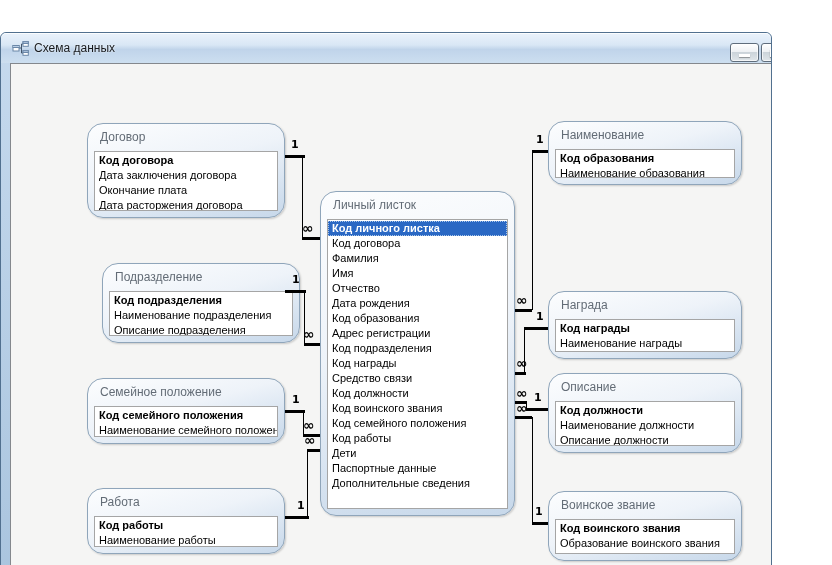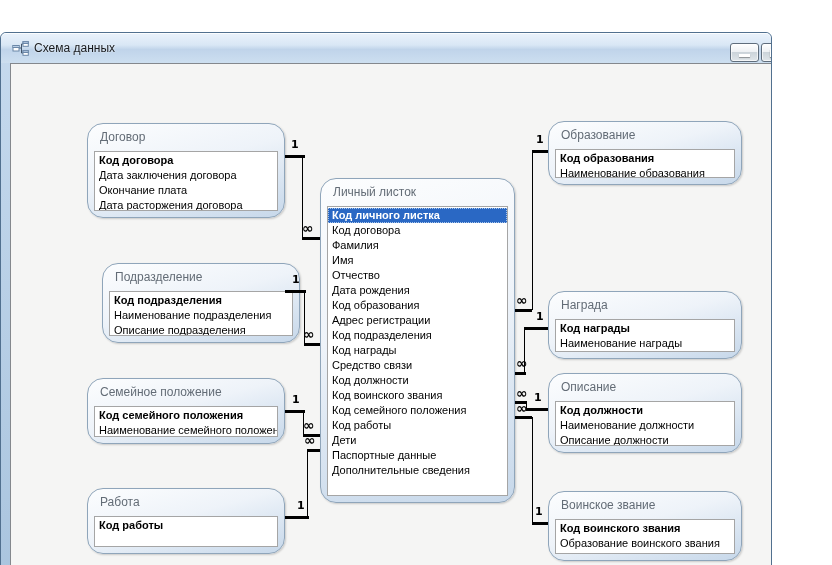--- a/index.html
+++ b/index.html
@@ -132,23 +132,24 @@
         <div class="ttitle">Семейное положение</div>
         <ul class="tfields">
             <li class="pk">Код семейного положения</li>
             <li>Наименование семейного положения</li>
           </ul>
       </div>
       <div class="tbox" style="left:76px;top:424px;width:198px;height:66px">
         <div class="ttitle">Работа</div>
         <ul class="tfields">
             <li class="pk">Код работы</li>
-          </ul>
-      </div>
-      <div class="tbox" style="left:309px;top:114px;width:195px;height:325px">
+            <li>Наименование работы</li>
+          </ul>
+      </div>
+      <div class="tbox" style="left:309px;top:127px;width:195px;height:325px">
         <div class="ttitle">Личный листок</div>
         <ul class="tfields">
             <li class="pk selected">Код личного листка</li>
             <li>Код договора</li>
             <li>Фамилия</li>
             <li>Имя</li>
             <li>Отчество</li>
             <li>Дата рождения</li>
             <li>Код образования</li>
             <li>Адрес регистрации</li>
@@ -158,21 +159,21 @@
             <li>Код должности</li>
             <li>Код воинского звания</li>
             <li>Код семейного положения</li>
             <li>Код работы</li>
             <li>Дети</li>
             <li>Паспортные данные</li>
             <li>Дополнительные сведения</li>
           </ul>
       </div>
       <div class="tbox" style="left:537px;top:57px;width:194px;height:64px">
-        <div class="ttitle">Образование</div>
+        <div class="ttitle">Наименование</div>
         <ul class="tfields">
             <li class="pk">Код образования</li>
             <li>Наименование образования</li>
           </ul>
       </div>
       <div class="tbox" style="left:537px;top:227px;width:194px;height:68px">
         <div class="ttitle">Награда</div>
         <ul class="tfields">
             <li class="pk">Код награды</li>
             <li>Наименование награды</li>

